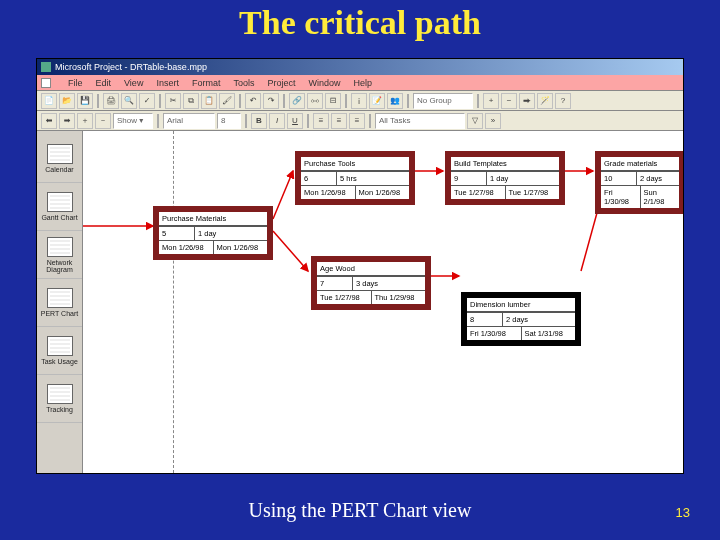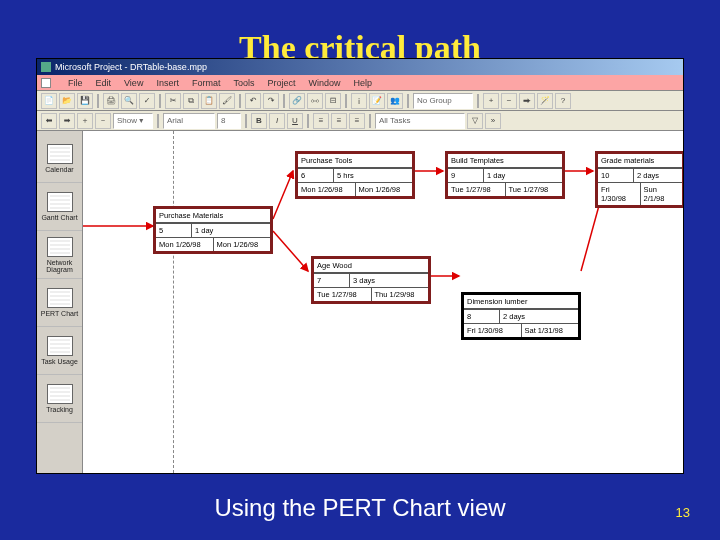--- a/index.html
+++ b/index.html
@@ -9,26 +9,26 @@
     font-family: Arial, sans-serif;
     overflow: hidden;
     position: relative;
   }
   .slide-title {
     color: #ffeb3b;
     font-family: "Times New Roman", serif;
     font-size: 34px;
     font-weight: bold;
     text-align: center;
-    padding: 29px 0 8px 0;
+    padding: 4px 0 8px 0;
   }
   .slide-caption {
     color: #fff;
-    font-family: Liberation Sans, sans-serif;
-    font-size: 24px;
+    font-family: Liberation Serif, serif;
+    font-size: 20px;
     position: absolute;
     bottom: 18px;
     left: 0; right: 0;
     text-align: center;
   }
   .slide-num {
     color: #ffeb3b;
     font-size: 13px;
     position: absolute;
     bottom: 20px;
@@ -118,21 +118,21 @@
   .canvas {
     flex:1; position:relative; background:#fff; overflow:hidden;
   }
   .dashed-line {
     position:absolute; left:90px; top:0; bottom:0;
     border-left:1px dashed #888;
   }
   .node {
     position:absolute;
     width:120px;
-    border:3px solid #7f1d1d;
+    border:6px solid #7f1d1d;
     background:#fff;
     font-size:7.5px;
     line-height:1.2;
   }
   .node.black { border-color:#000;margin-top:36px; }
   .node .row { display:flex; }
   .node .cell { border:1px solid inherit; padding:2px 3px; flex:1; border-top:1px solid #555;}
   .node .title { padding:2px 3px; border-bottom:1px solid #555; }
   .node .r2 .cell:first-child { border-right:1px solid #555; flex:0 0 36px;}
   .node .r3 .cell:first-child { border-right:1px solid #555; }

